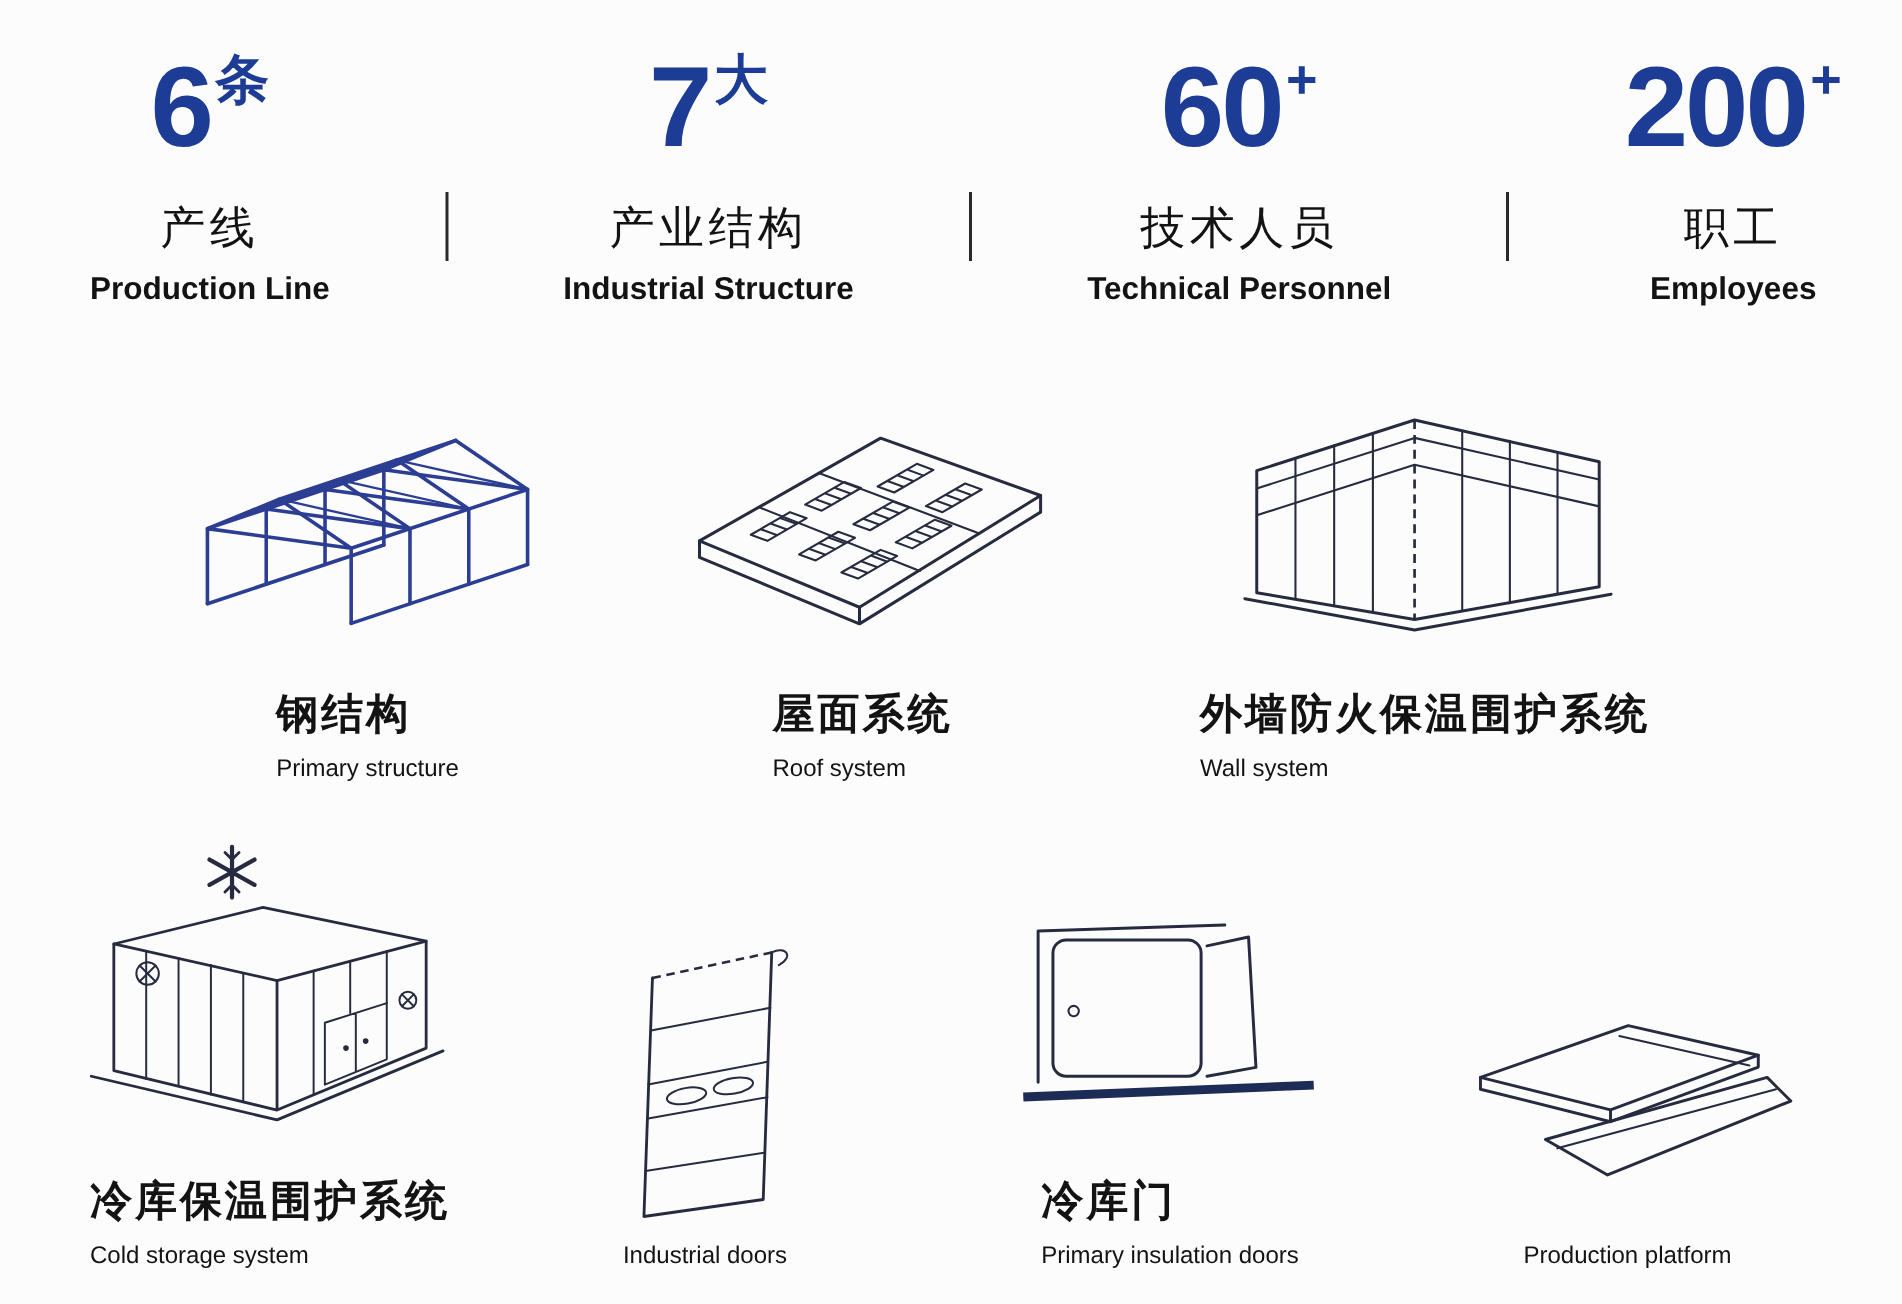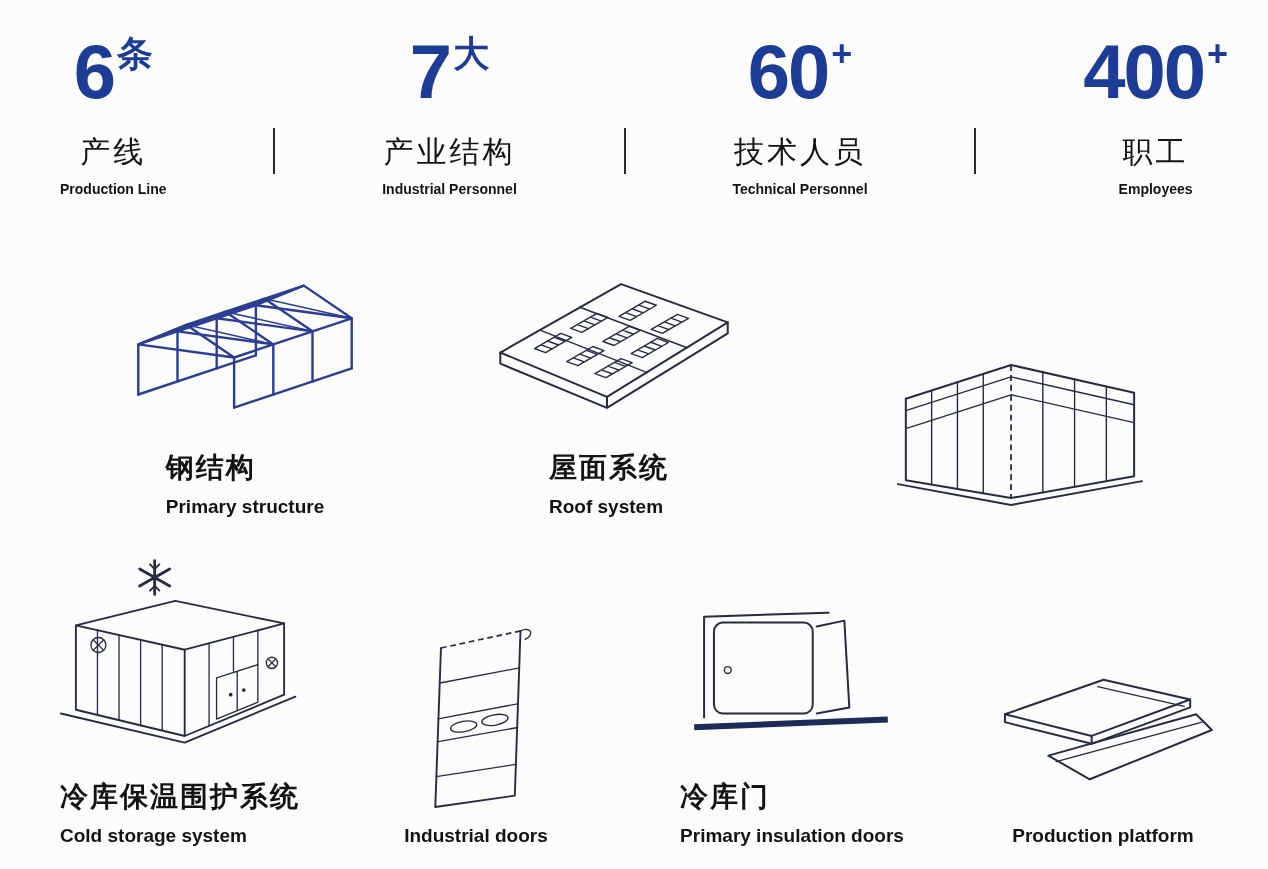--- a/index.html
+++ b/index.html
@@ -10,31 +10,31 @@
     overflow:hidden;
   }
 
   
   .stats-row { display:flex; justify-content:space-between; align-items:flex-start;
                padding:36px 40px 0 60px; }
   .stat { text-align:center; }
   .stat-number { color:#1c3c96; font-weight:bold; font-size:76px; line-height:0.95; letter-spacing:-2px; }
   .stat-number .suffix { font-size:36px; letter-spacing:0; position:relative; top:-32px; margin-left:3px; font-weight:bold; }
   .stat-cn { font-size:30px; font-weight:500; margin-top:24px; letter-spacing:3px; }
-  .stat-en { font-size:14px; font-weight:bold; margin-top:8px; letter-spacing:0; }
+  .stat-en { font-size:21px; font-weight:bold; margin-top:8px; letter-spacing:0; }
   .stat-divider { width:2px; height:46px; background:#2a2a2a; margin-top:92px; }
 
   
-  .products { display:flex; justify-content:space-between; align-items:flex-end; }
+  .products { display:flex; align-items:flex-end; }
   .row1 { padding:0 35px 0 75px; margin-top:26px; }
   .row2 { padding:0 30px; margin-top:34px; }
   .product { display:flex; flex-direction:column; align-items:center; }
   .illus { height:202px; display:flex; align-items:flex-end; justify-content:center; }
   .p-cn { font-size:28px; font-weight:600; margin-top:24px; letter-spacing:2px; white-space:nowrap; }
-  .p-en { font-size:19px; font-weight:bold; margin-top:9px; white-space:nowrap; }
+  .p-en { font-size:16px; font-weight:normal; margin-top:9px; white-space:nowrap; }
 
   
   svg .ln { stroke:#262b3f; fill:none; stroke-width:2; stroke-linejoin:round; stroke-linecap:round; }
   svg .ln-thin { stroke:#262b3f; fill:none; stroke-width:1.4; stroke-linejoin:round; stroke-linecap:round; }
   svg .ln-blue { stroke:#2c3e94; fill:none; stroke-width:2.2; stroke-linejoin:round; stroke-linecap:round; }
   svg .ln-dash { stroke:#262b3f; fill:none; stroke-width:1.8; stroke-dasharray:6 4; }
   svg .ln-heavy { stroke:#1d2b57; fill:none; stroke-width:6; }
   svg .fill-dark { fill:#262b3f; stroke:none; }
 </style>
 </head>
@@ -48,35 +48,35 @@
       <div class="stat-number"><span>6</span><span class="suffix">条</span></div>
       <div class="stat-cn">产线</div>
       <div class="stat-en">Production Line</div>
     </div>
 
     <div class="stat-divider"></div>
 
     <div class="stat">
       <div class="stat-number"><span>7</span><span class="suffix">大</span></div>
       <div class="stat-cn">产业结构</div>
-      <div class="stat-en">Industrial Personnel</div>
+      <div class="stat-en">Industrial Structure</div>
     </div>
 
     <div class="stat-divider"></div>
 
     <div class="stat">
       <div class="stat-number"><span>60</span><span class="suffix">+</span></div>
       <div class="stat-cn">技术人员</div>
       <div class="stat-en">Technical Personnel</div>
     </div>
 
     <div class="stat-divider"></div>
 
     <div class="stat">
-      <div class="stat-number"><span>400</span><span class="suffix">+</span></div>
+      <div class="stat-number"><span>200</span><span class="suffix">+</span></div>
       <div class="stat-cn">职工</div>
       <div class="stat-en">Employees</div>
     </div>
 
   </div>
 
   <div class="products row1">
 
     <figure class="product" style="width:340px">
       <div class="illus">
@@ -124,20 +124,24 @@
       <div class="illus">
         <svg width="268" height="169" viewBox="0 0 270 170">
           <path class="ln" d="M22 50 L128 16 L252 44 L252 128 L128 150 L22 132 Z"></path>
           <path class="ln-dash" d="M128 16 L128 150"></path>
           <path class="ln-thin" d="M48 42 L48 136 M74 33 L74 141 M100 25 L100 145"></path>
           <path class="ln-thin" d="M160 23 L160 144 M192 30 L192 139 M224 38 L224 133"></path>
           <path class="ln-thin" d="M22 62 L128 28 L252 56 M22 80 L128 46 L252 74"></path>
           <path class="ln" d="M14 136 L128 157 L260 133"></path>
         </svg>
       </div>
+      <figcaption>
+        <div class="p-cn">外墙防火保温围护系统</div>
+        <div class="p-en">Wall system</div>
+      </figcaption>
     </figure>
 
   </div>
 
   <div class="products row2">
 
     <figure class="product" style="width:300px">
       <div class="illus">
         <svg width="272" height="202" viewBox="0 0 290 215">
 

